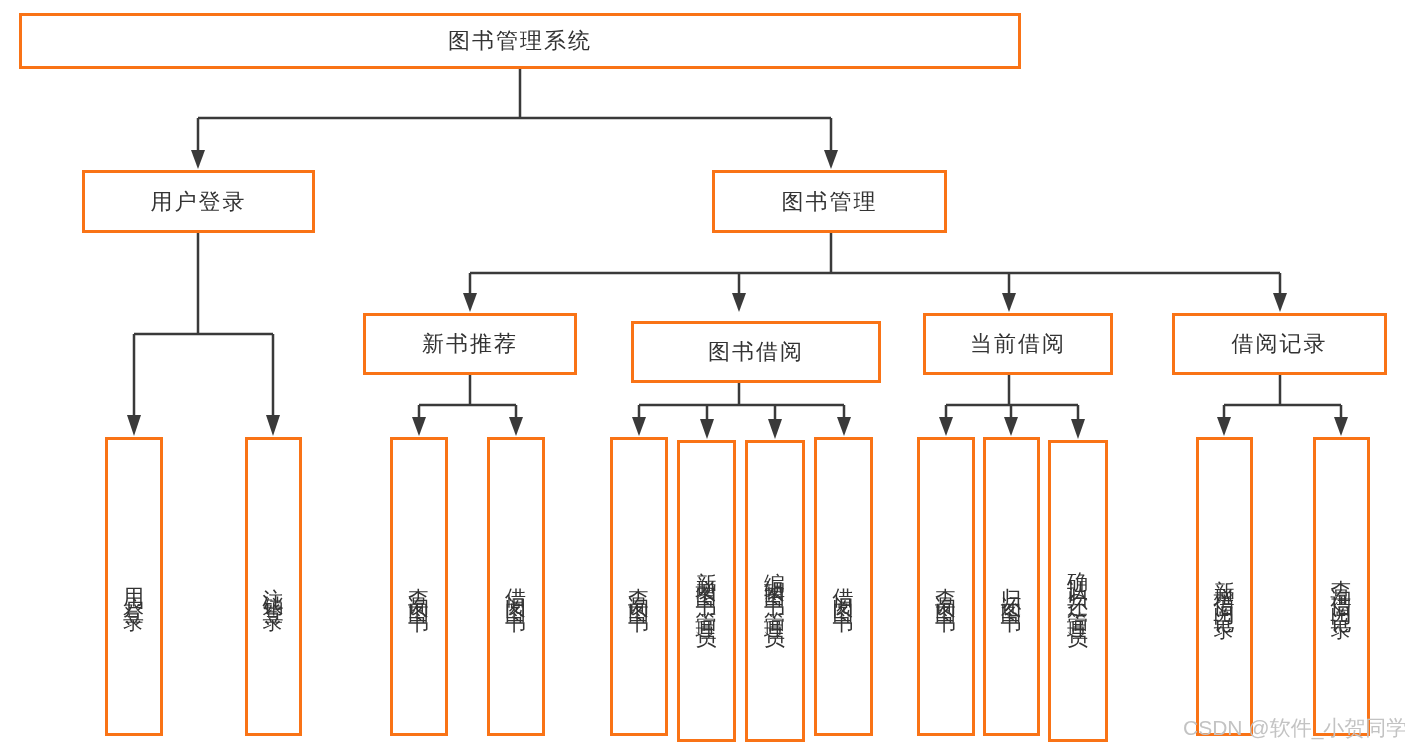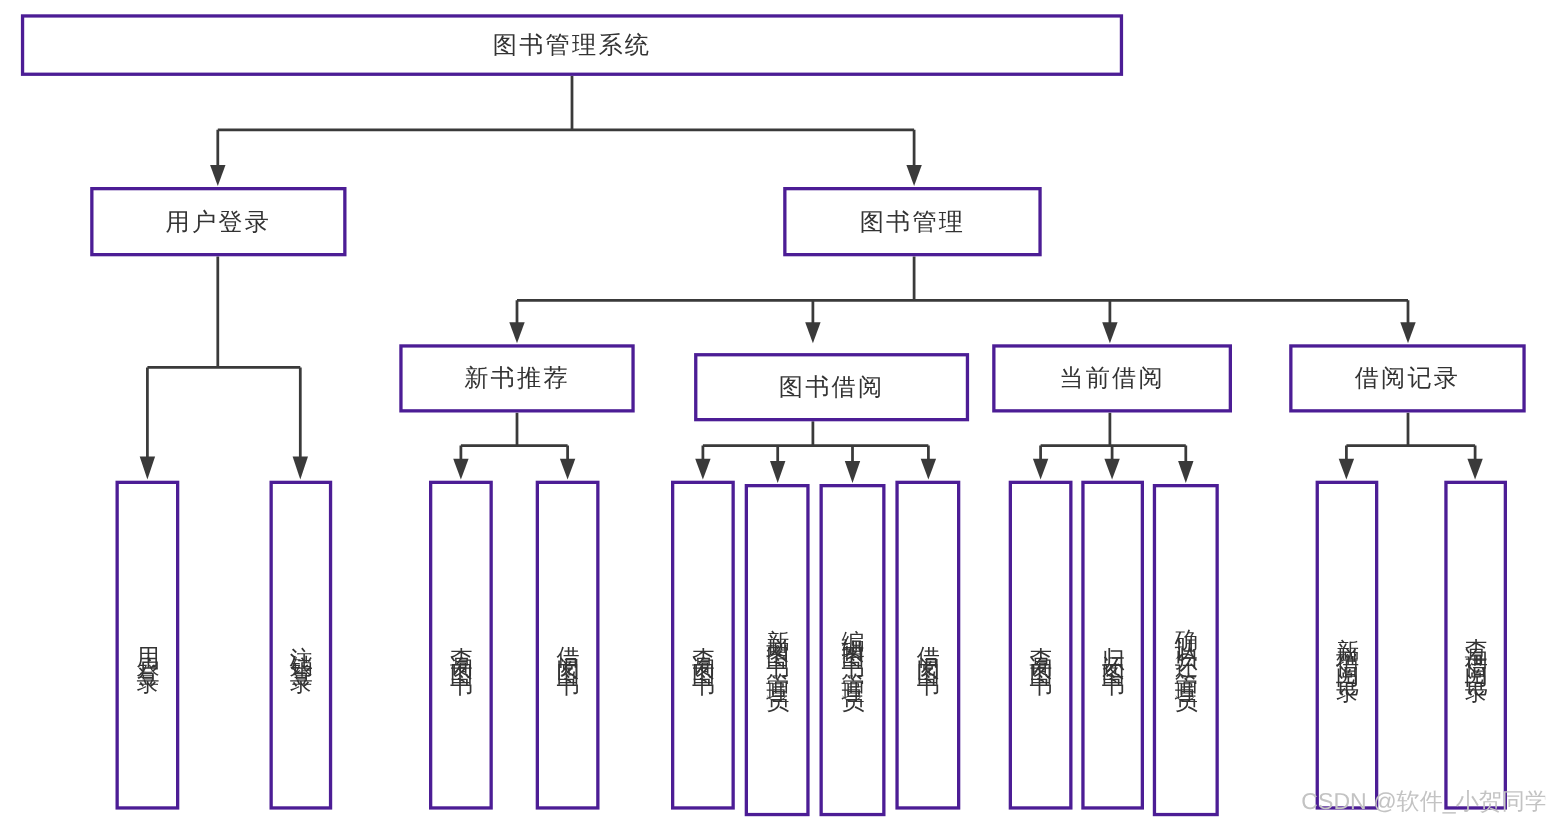--- a/index.html
+++ b/index.html
@@ -13,21 +13,21 @@
   }
   .connector-layer {
     position: absolute;
     left: 0; top: 0;
     width: 1405px; height: 747px;
     z-index: 1;
   }
   .box {
     position: absolute;
     box-sizing: border-box;
-    border: 3px solid #4c1d95;
+    border: 3px solid #f97316;
     background: #ffffff;
     color: #333333;
     display: flex;
     align-items: center;
     justify-content: center;
     z-index: 2;
   }
   .box-h {
     font-size: 22px;
     letter-spacing: 2px;
@@ -99,21 +99,21 @@
     </g>
   </svg>
 
   <div class="box box-h" style="left:19px; top:13px; width:1002px; height:56px;">图书管理系统</div>
 
   <div class="box box-h" style="left:82px; top:170px; width:233px; height:63px;">用户登录</div>
   <div class="box box-h" style="left:712px; top:170px; width:235px; height:63px;text-align:center;">图书管理</div>
 
   <div class="box box-h" style="left:363px; top:313px; width:214px; height:62px;">新书推荐</div>
   <div class="box box-h" style="left:631px; top:321px; width:250px; height:62px;">图书借阅</div>
-  <div class="box box-h" style="left:902px; top:313px; width:218px; height:62px;">当前借阅</div>
+  <div class="box box-h" style="left:923px; top:313px; width:190px; height:62px;">当前借阅</div>
   <div class="box box-h" style="left:1172px; top:313px; width:215px; height:62px;">借阅记录</div>
 
   <div class="box box-v" style="left:105px; top:437px; width:58px; height:299px;">用户登录</div>
   <div class="box box-v" style="left:245px; top:437px; width:57px; height:299px;">注销登录</div>
 
   <div class="box box-v" style="left:390px; top:437px; width:58px; height:299px;">查询图书</div>
   <div class="box box-v" style="left:487px; top:437px; width:58px; height:299px;">借阅图书</div>
 
   <div class="box box-v" style="left:610px; top:437px; width:58px; height:299px;">查询图书</div>
   <div class="box box-v" style="left:677px; top:440px; width:59px; height:302px;">新增图书（管理员）</div>

